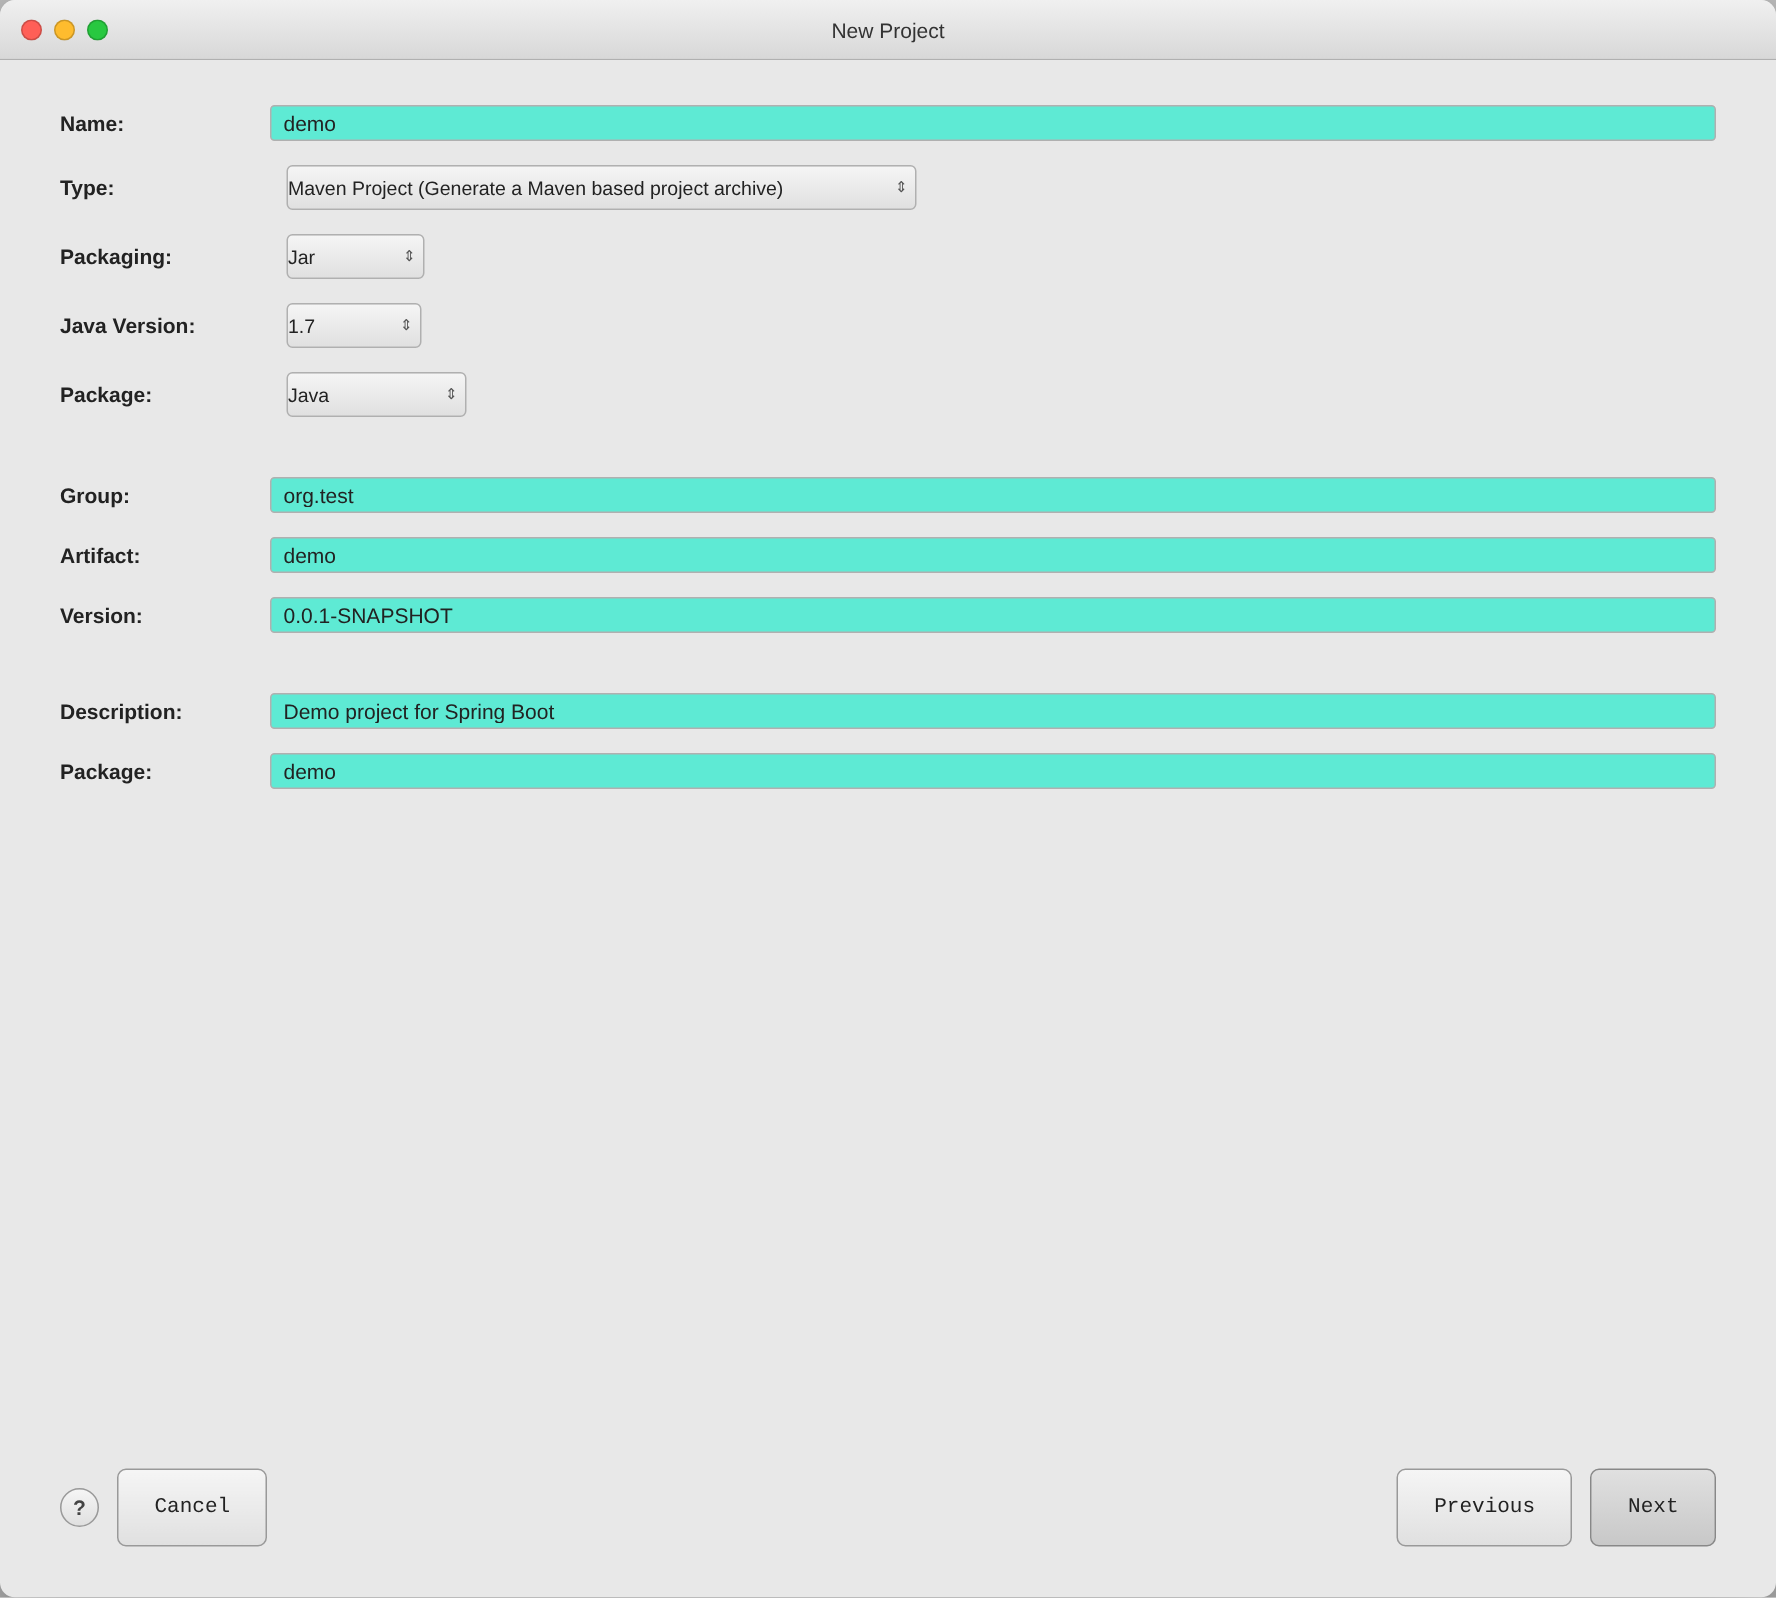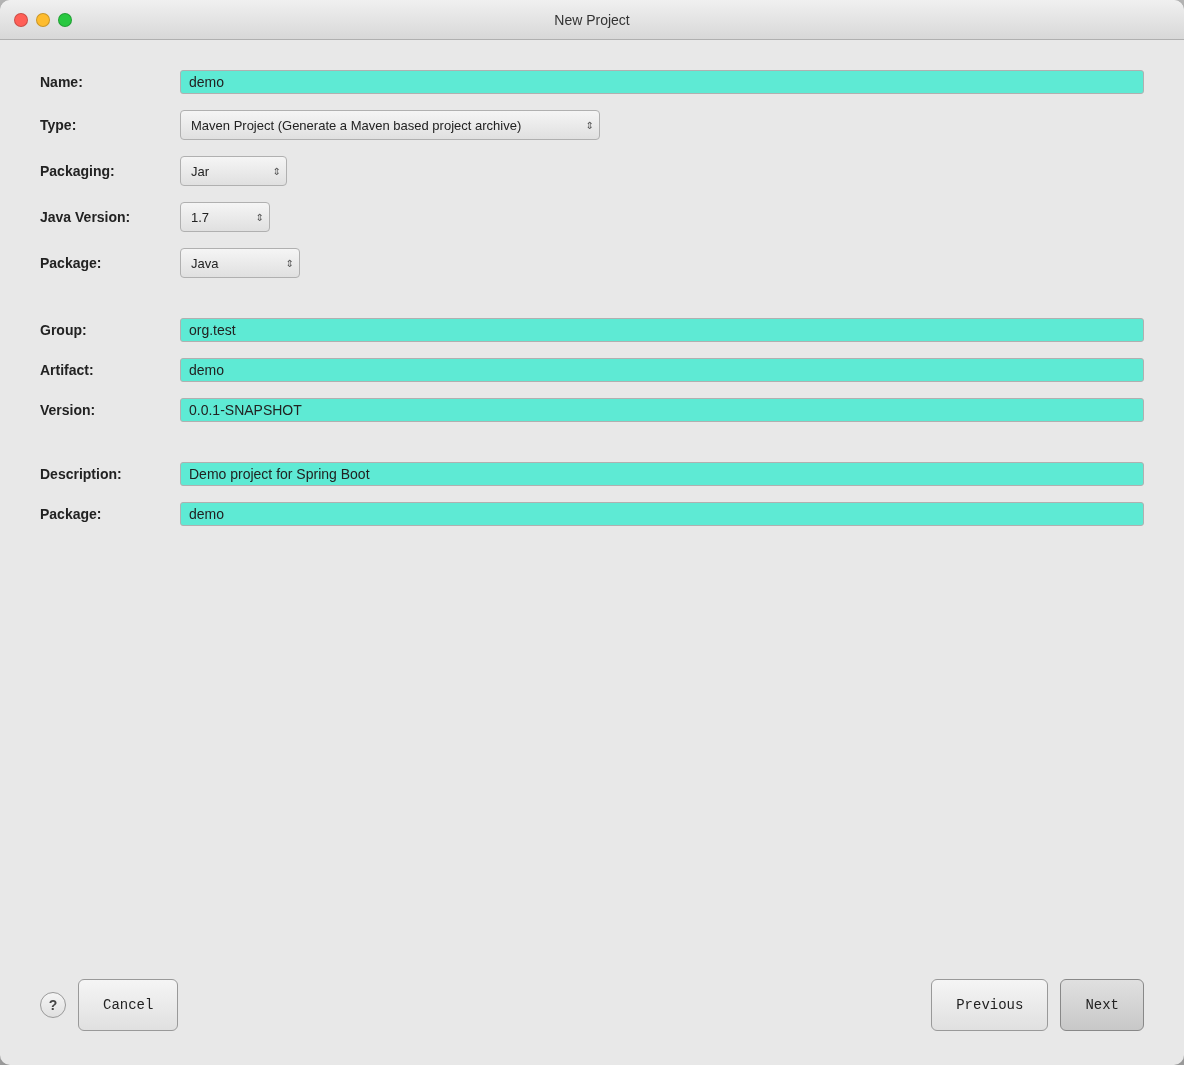--- a/index.html
+++ b/index.html
@@ -105,28 +105,29 @@
       font-size: 14px;
       color: #222;
       outline: none;
     }
 
     .form-select {
       height: 30px;
       background: linear-gradient(to bottom, #f5f5f5, #e0e0e0);
       border: 1px solid #b0b0b0;
       border-radius: 4px;
-      padding: 0 24px 0 10px;
+      padding: 0 24px 0 0;
       font-size: 13px;
       color: #222;
       appearance: none;
       -webkit-appearance: none;
       cursor: pointer;
       outline: none;
       position: relative;
+      margin-left: 11px;
     }
 
     .select-wrapper {
       position: relative;
       display: inline-flex;
       align-items: center;
     }
 
     .select-wrapper::after {
       content: '⇕';
@@ -135,21 +136,21 @@
       font-size: 10px;
       color: #555;
       pointer-events: none;
     }
 
     .select-type {
       width: 420px;
     }
 
     .select-packaging {
-      width: 107px;
+      width: 92px;
     }
 
     .select-java {
       width: 90px;
     }
 
     .select-language {
       width: 120px;
     }
 

